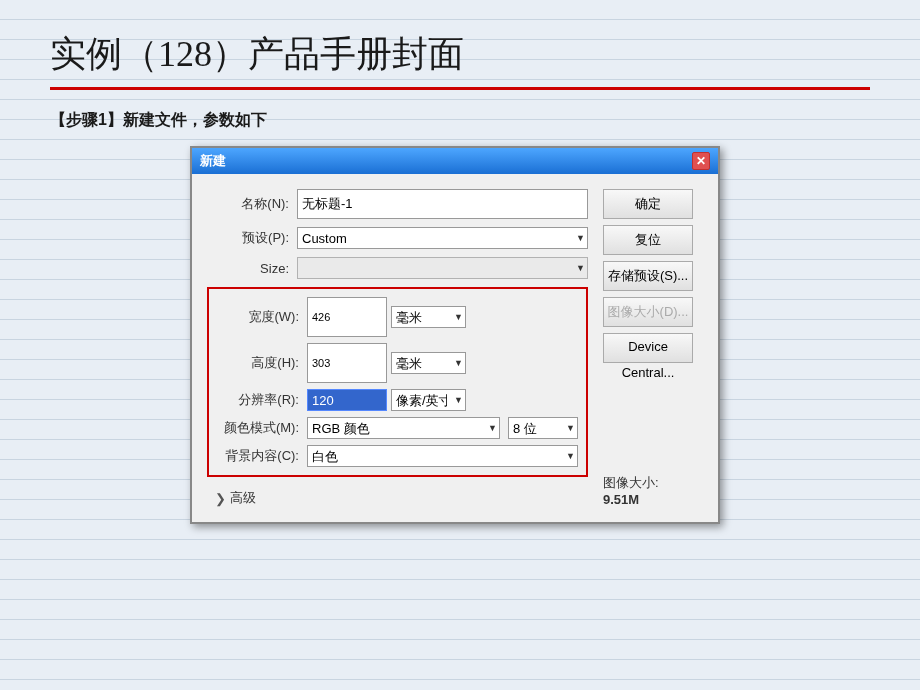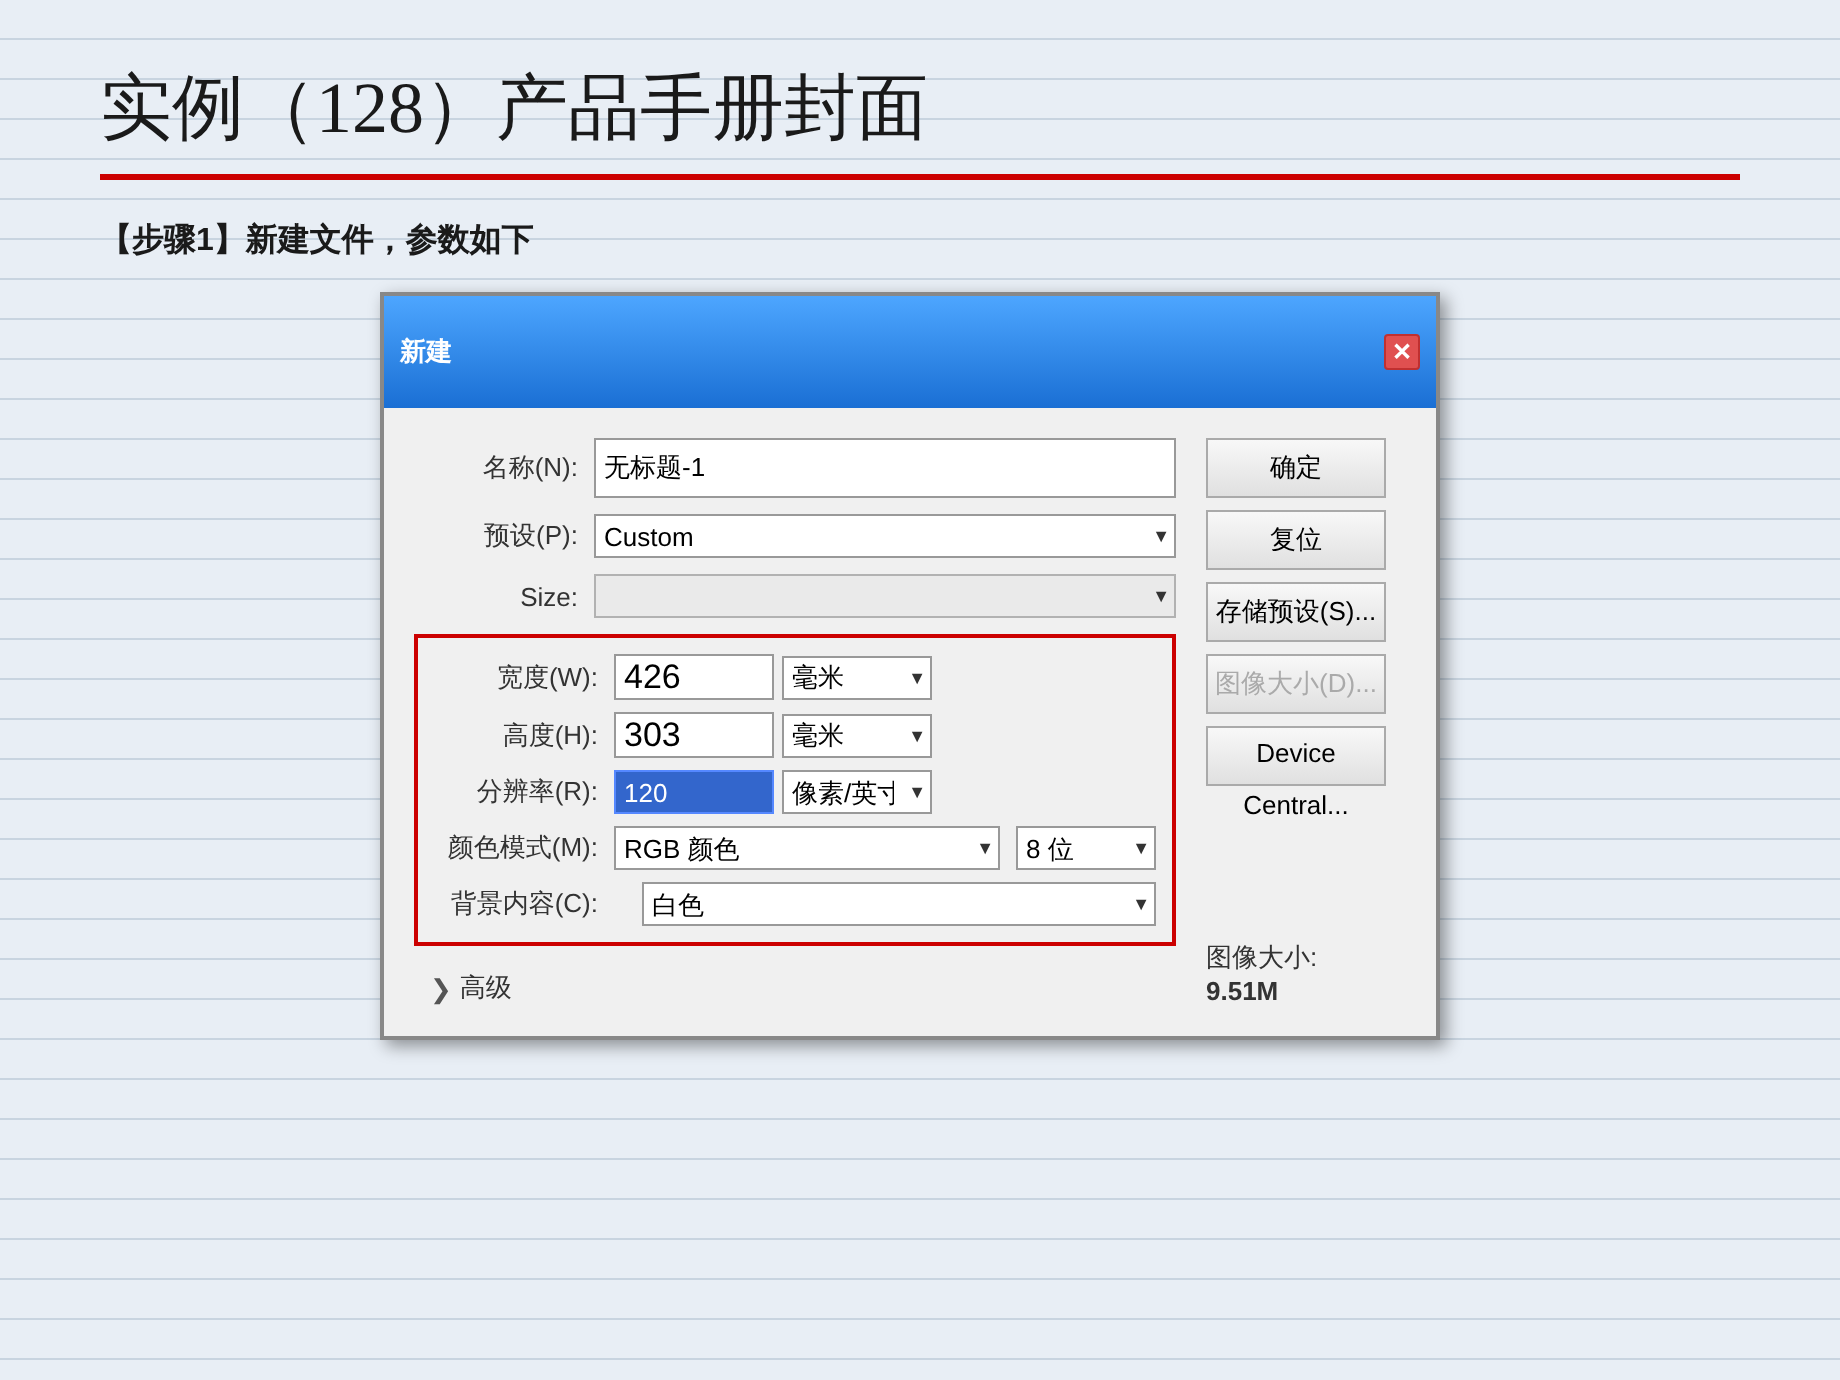--- a/index.html
+++ b/index.html
@@ -62,21 +62,21 @@
       width: 530px;
       margin-left: 140px;
       background: #f0f0f0;
       border: 2px solid #888;
       box-shadow: 3px 3px 8px rgba(0,0,0,0.4);
     }
 
     .dialog-titlebar {
       background: linear-gradient(to bottom, #4da6ff, #1a6fd4);
       color: white;
-      padding: 19px 8px;
+      padding: 4px 8px;
       font-size: 13px;
       font-weight: bold;
       display: flex;
       align-items: center;
       justify-content: space-between;
       gap: 15px;
     }
 
     .dialog-title-text {
       font-family: "SimSun", Arial, sans-serif;
@@ -147,38 +147,37 @@
       padding: 8px;
       margin-bottom: 8px;
     }
 
     .red-section .form-row {
       margin-bottom: 6px;
     }
 
     .red-section .form-row:last-child {
       margin-bottom: 0;
-      gap: 14px;
     }
 
     
     .dim-group {
       display: flex;
       align-items: center;
       flex: 1;
       gap: 4px;
     }
 
     .dim-input {
       width: 80px;
-      height: 23px;
+      height: 40px;
       border: 1px solid #999;
       background: white;
       padding: 0 4px;
-      font-size: 17px;
+      font-size: 11px;
     }
 
     .dim-select {
       width: 75px;
       height: 22px;
       border: 1px solid #999;
       background: white;
       font-size: 13px;
       font-family: "SimSun", Arial, sans-serif;
       appearance: none;

